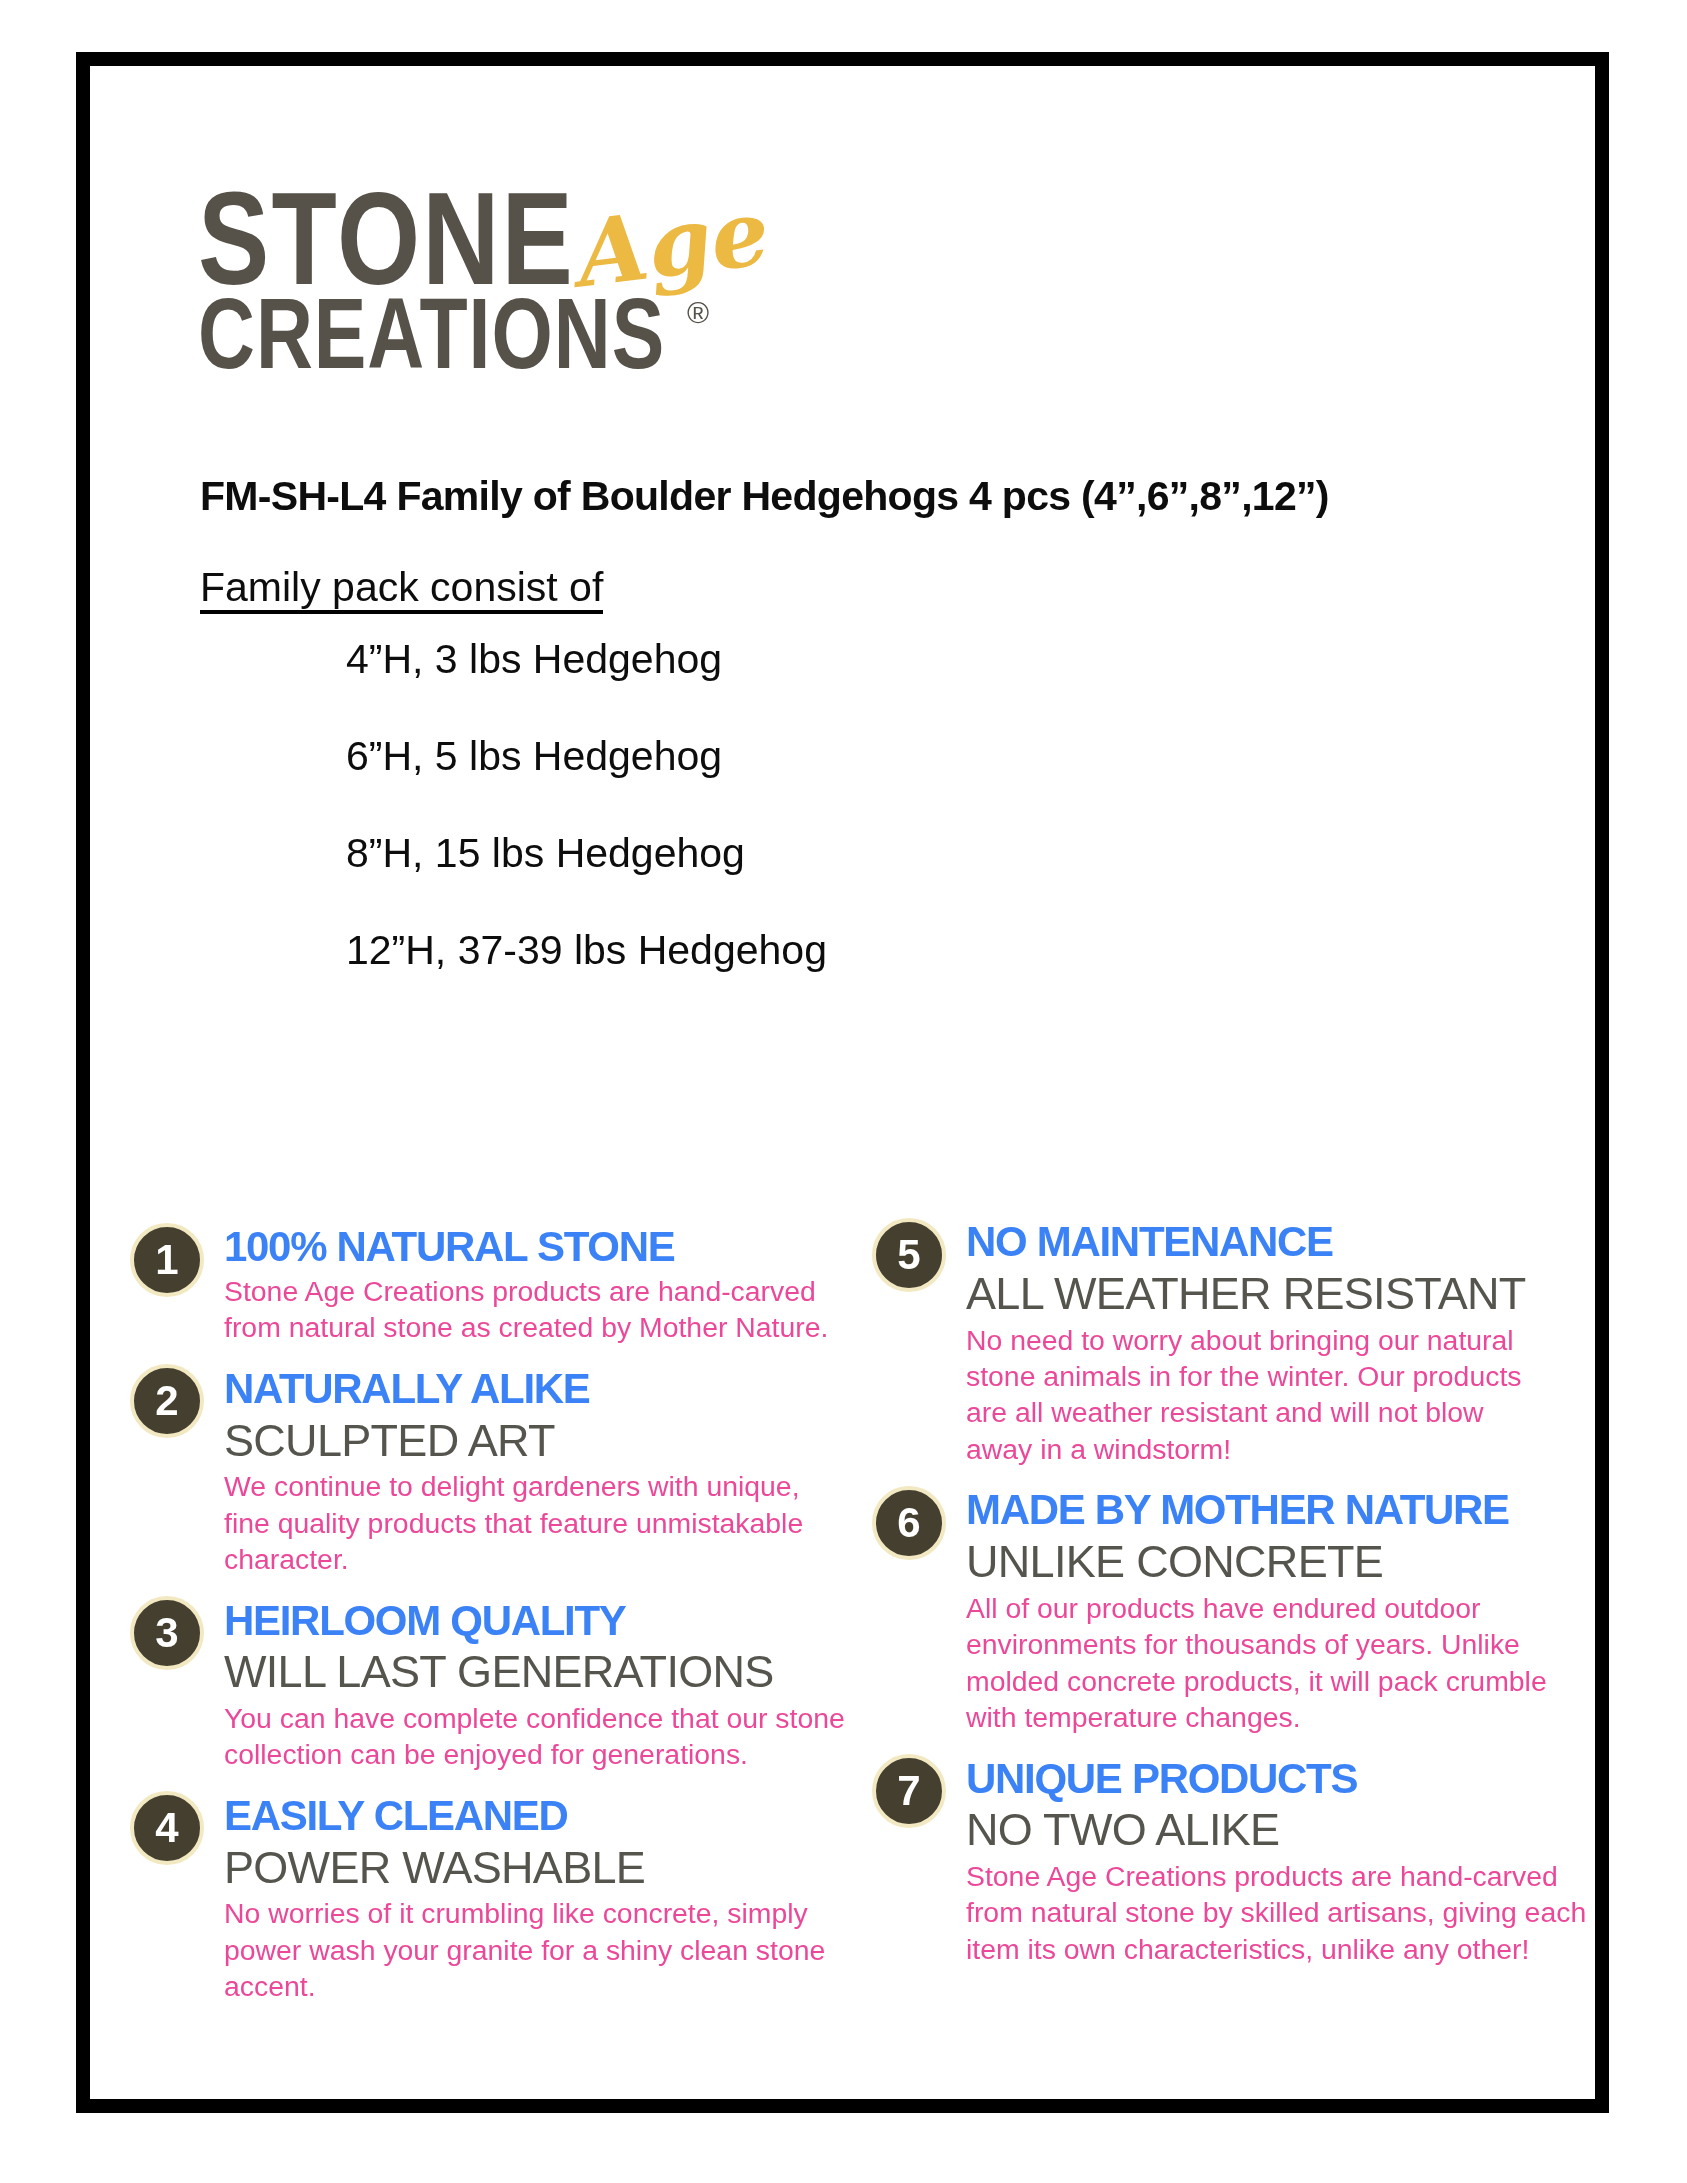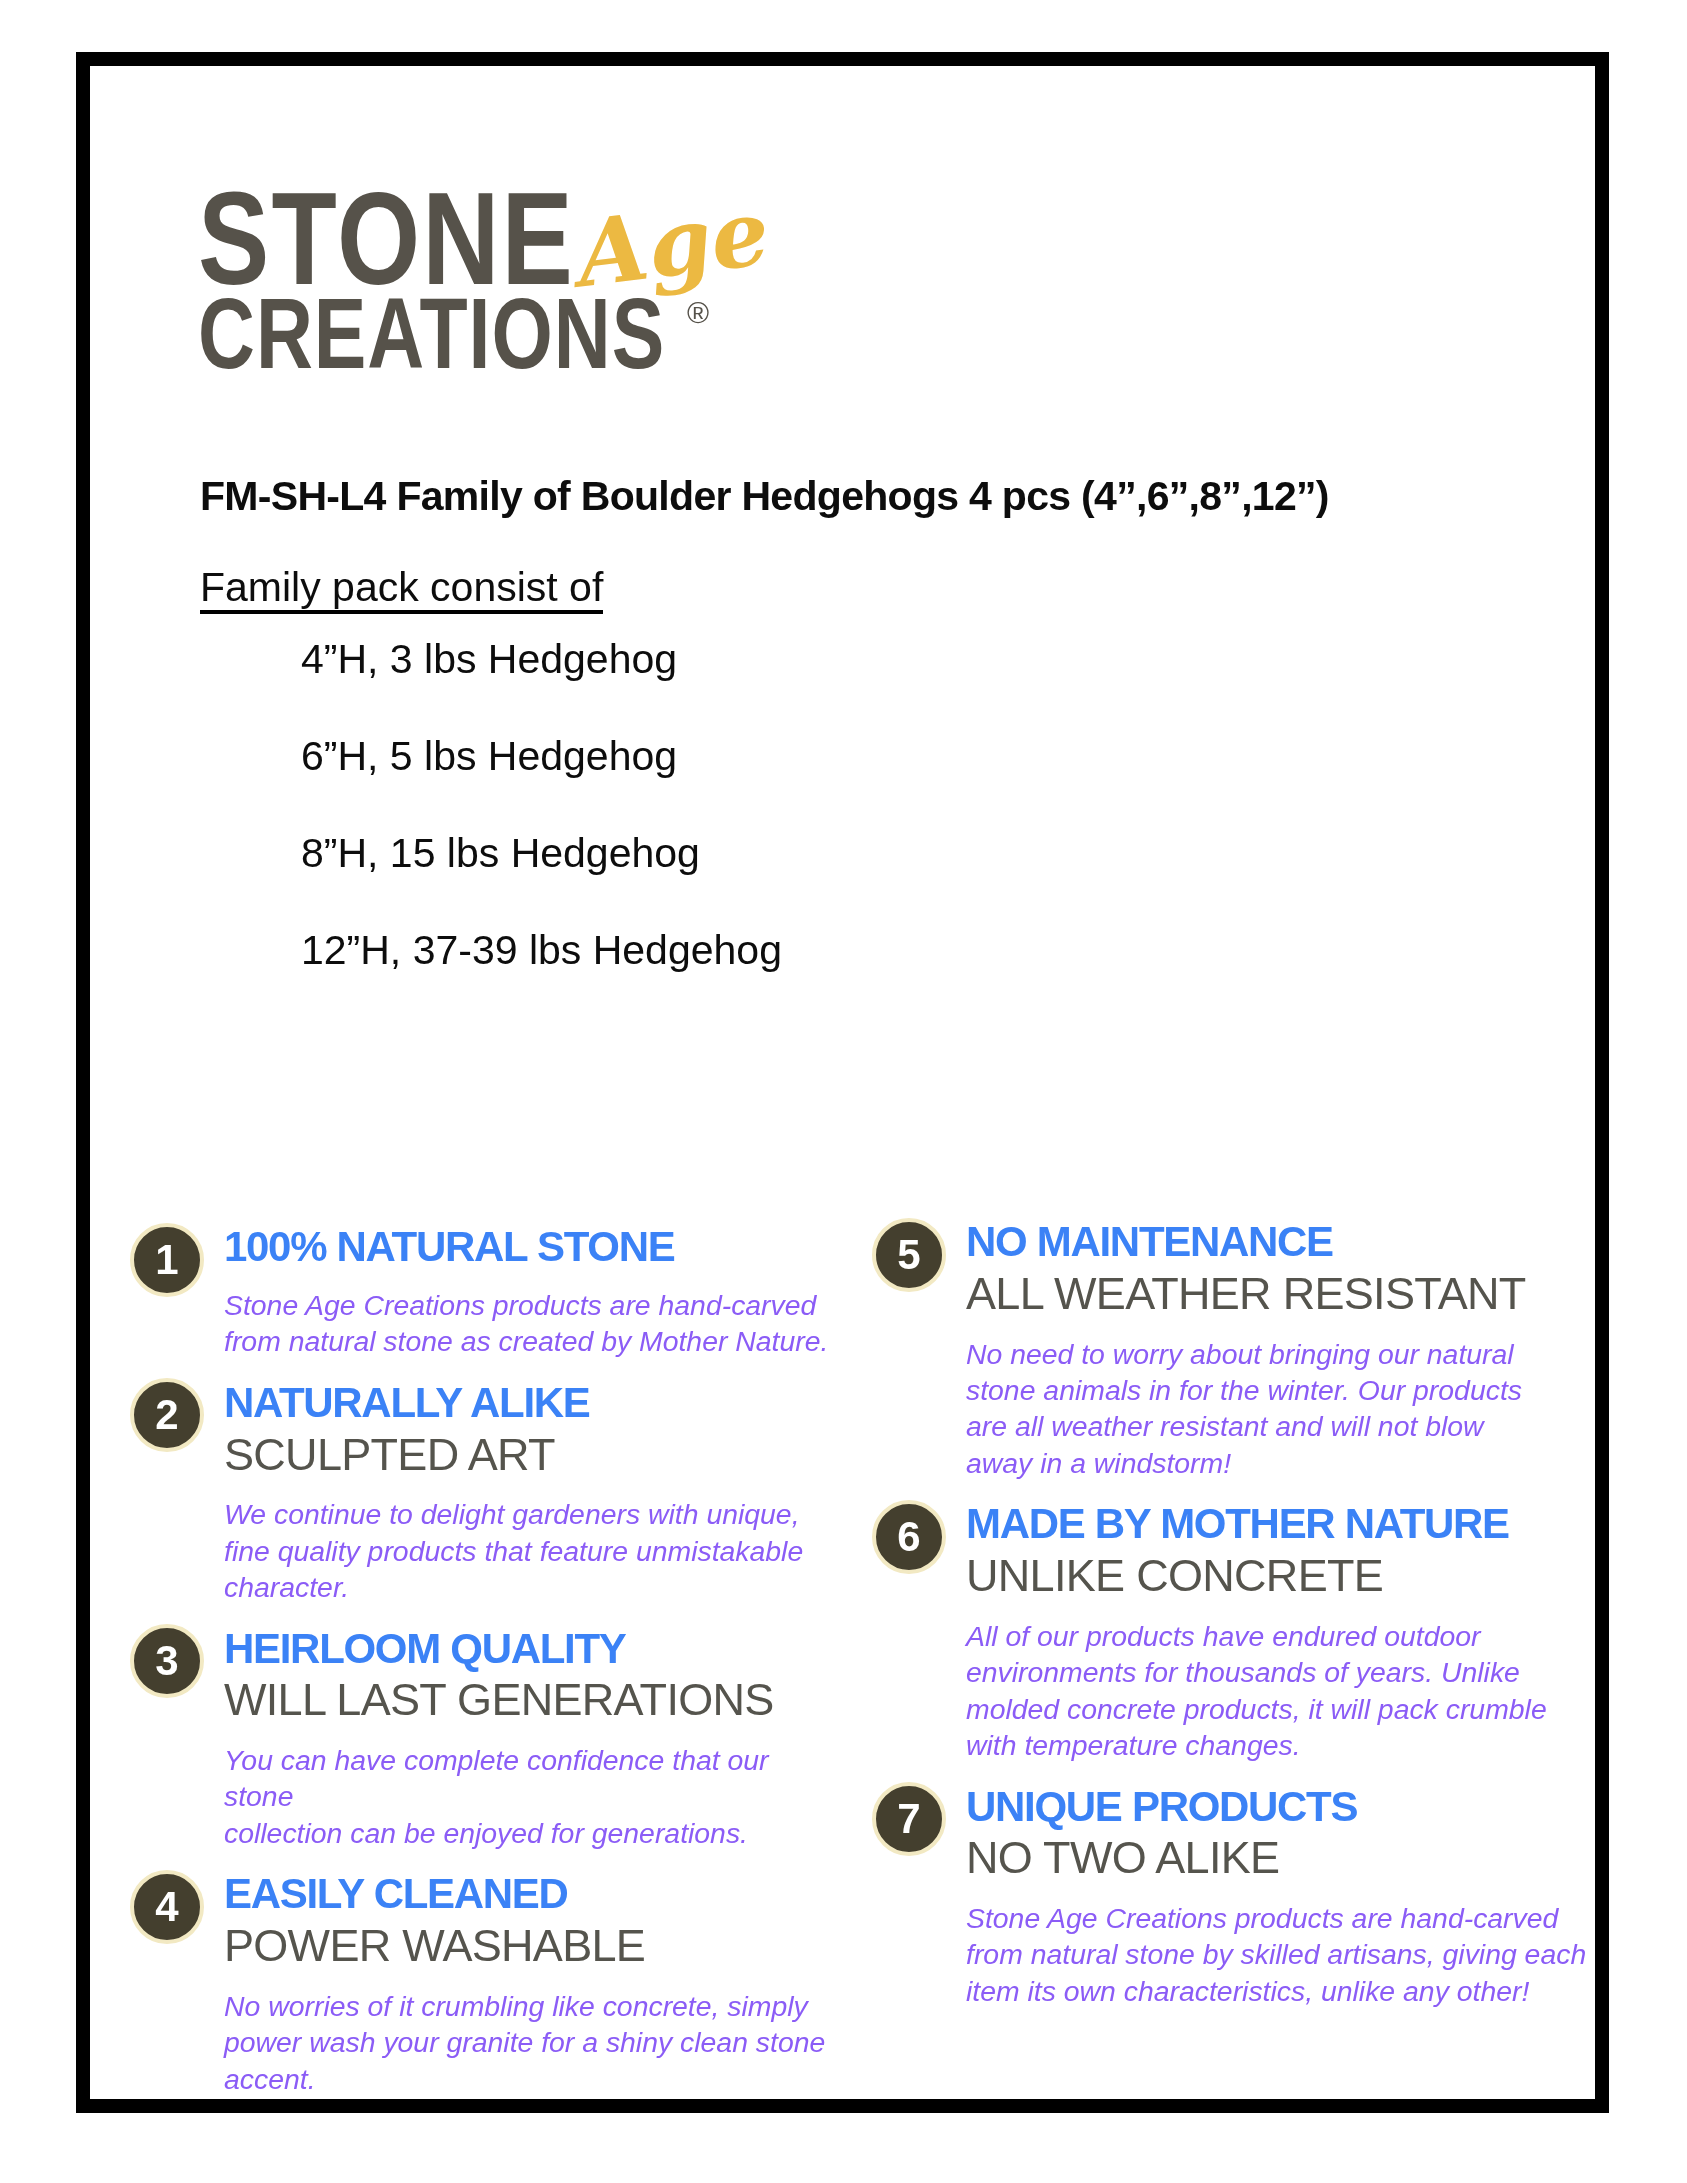--- a/index.html
+++ b/index.html
@@ -38,21 +38,21 @@
   
   .prod-title{
     position:absolute;left:200px;top:473px;margin:0;
     font-size:41px;font-weight:700;letter-spacing:-0.7px;color:#0d0d0d;white-space:nowrap;
   }
   .prod-sub{
     position:absolute;left:200px;top:564px;font-size:41px;color:#0d0d0d;
   }
   .prod-sub span{border-bottom:4px solid #000;padding-bottom:0;}
   .pack-items{position:absolute;left:301px;top:636px;font-size:41px;}
-  .pack-item{margin-bottom:50px;white-space:nowrap;}
+  .pack-item{margin-bottom:50px;white-space:nowrap;margin-left:45px;}
   
   .features-col{position:absolute;width:715px;}
   .features-col.left{left:130px;top:1224px;}
   .features-col.right{left:872px;top:1219px;}
   .feature{display:flex;align-items:flex-start;margin-bottom:20px;}
   .num-circle{
     width:66px;height:66px;border-radius:50%;
     background:#443f2e;border:4px solid #f2e9c3;
     color:#ffffff;display:flex;align-items:center;justify-content:center;
     font-size:42px;font-weight:700;flex:0 0 auto;margin-top:-1.3px;
@@ -60,22 +60,22 @@
   .feature-text{margin-left:20px;padding-top:1.3px;}
   .f-title{
     font-size:42px;font-weight:700;letter-spacing:-1.3px;line-height:1.06;
     color:#3b82f6;white-space:nowrap;
   }
   .f-subtitle{
     font-size:45px;font-weight:400;letter-spacing:-0.7px;line-height:1.08;
     color:#55544d;margin-top:5.3px;white-space:nowrap;
   }
   .f-body{
-    font-size:28.4px;font-style:italic;color:#8b5cf6;
-    line-height:1.28;margin-top:17px;white-space:pre-line;
+    font-size:28.4px;color:#ec4899;
+    line-height:1.28;margin-top:3px;white-space:pre-line;
   }
 </style>
 </head>
 <body>
 
 <div class="page">
   <div class="border-frame"></div>
 
   <div class="logo">
     <div class="logo-stone">STONE</div>

